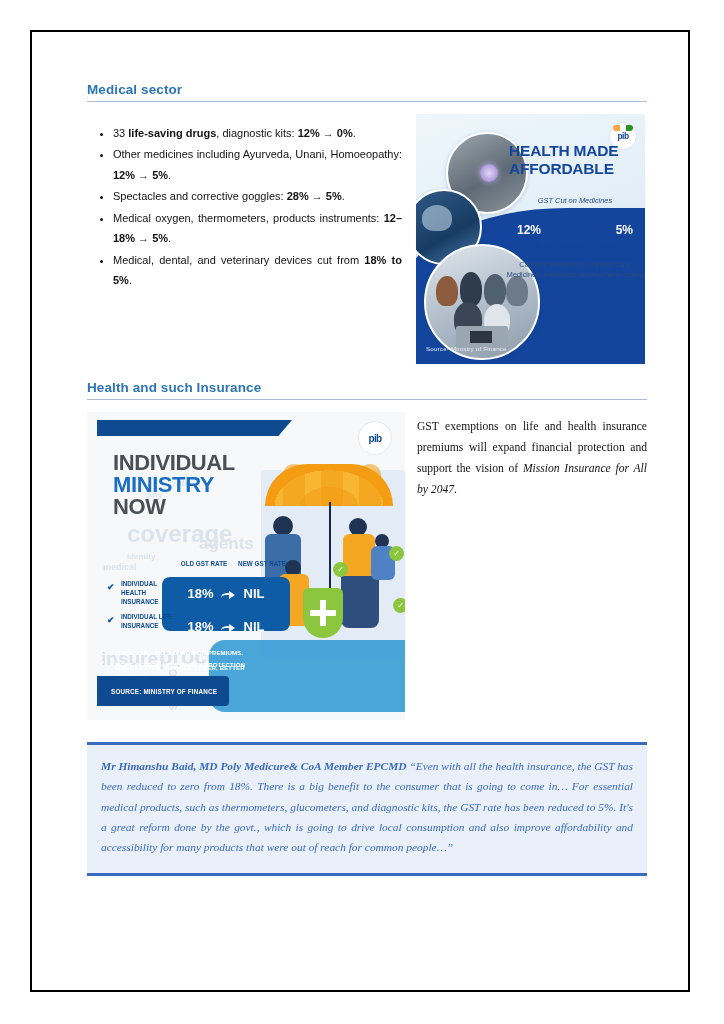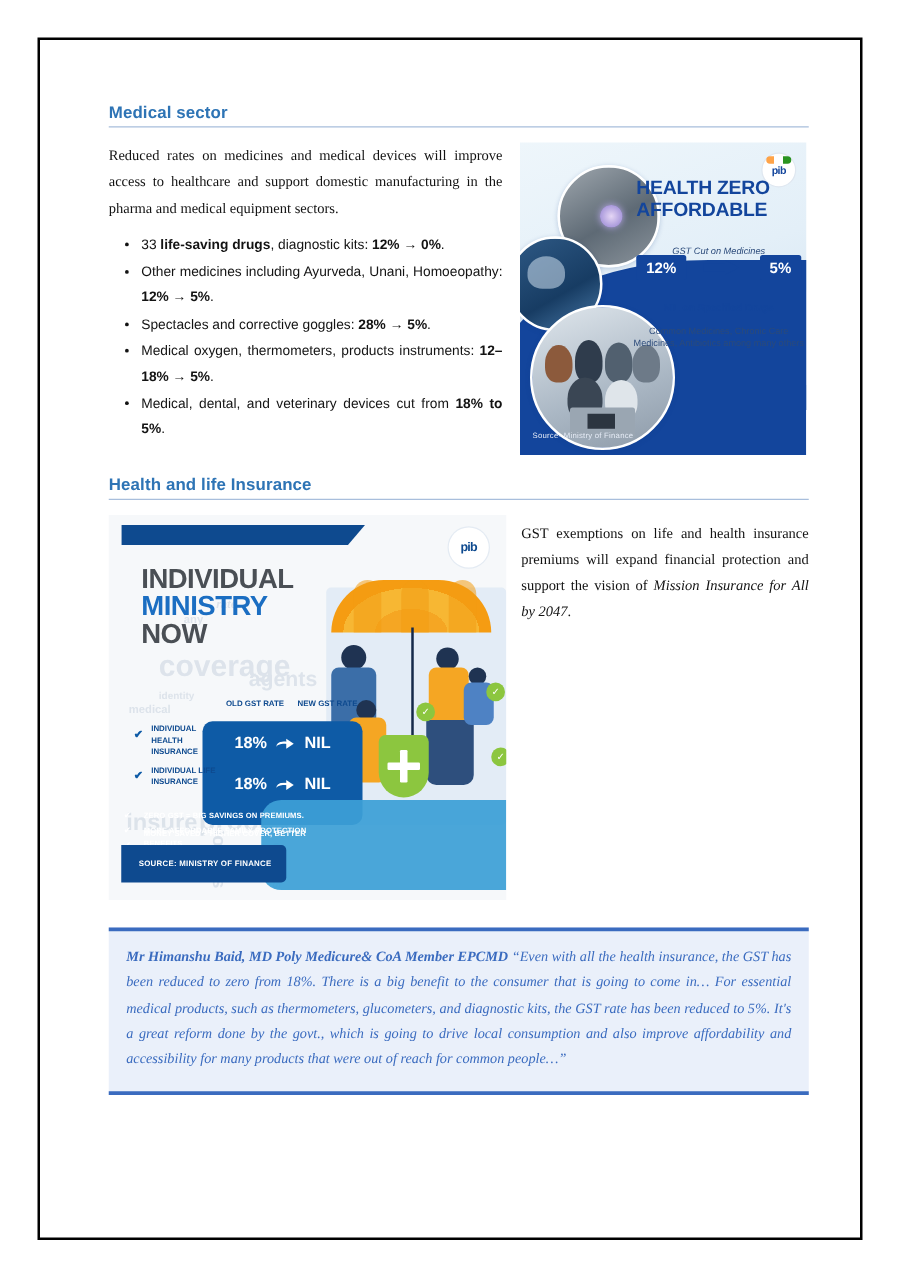--- a/index.html
+++ b/index.html
@@ -28,21 +28,21 @@
   
   .fig1{position:relative;width:229px;height:250px;overflow:hidden;
         background:linear-gradient(160deg,#eef6fb 0%,#e3eff8 45%,#dceaf5 60%,#ffffff 61%);}
   .fig1 .botband{position:absolute;left:0;bottom:0;width:100%;height:56px;background:#13459c;}
   .fig1 .bluewave{position:absolute;left:-6%;bottom:36px;width:120%;height:120px;background:#13459c;
         border-top-left-radius:60% 70%;border-top-right-radius:12% 30%;}
   .fig1 .src{position:absolute;left:10px;bottom:12px;color:#e6ecf7;font-size:6.2px;letter-spacing:.2px;}
   .fig1 .ttl{position:absolute;left:93px;top:28px;width:132px;color:#13459c;font-weight:bold;
         font-size:15.5px;line-height:1.13;letter-spacing:-.2px;}
   .fig1 .sub{position:absolute;left:93px;top:82px;width:132px;color:#2b4a7a;font-size:7.4px;text-align:center;font-style:italic;}
-  .fig1 .rates{position:absolute;left:93px;top:90px;width:132px;display:flex;align-items:center;justify-content:space-between;}
+  .fig1 .rates{position:absolute;left:93px;top:106px;width:132px;display:flex;align-items:center;justify-content:space-between;}
   .fig1 .chip{background:#13459c;color:#fff;font-weight:bold;font-size:12px;padding:3px 8px;border-radius:2px;}
   .fig1 .arrow{width:30px;height:13px;position:relative;}
   .fig1 .arrow:before{content:"";position:absolute;left:0;top:3.5px;width:19px;height:6px;background:#13459c;}
   .fig1 .arrow:after{content:"";position:absolute;left:17px;top:0;border-left:11px solid #13459c;
         border-top:6.5px solid transparent;border-bottom:6.5px solid transparent;}
   .fig1 .nil{position:absolute;left:93px;top:128px;width:132px;text-align:center;color:#13459c;font-weight:bold;font-size:8px;}
   .fig1 .note{position:absolute;left:90px;top:146px;width:138px;text-align:center;color:#2b4a7a;font-size:7.3px;line-height:1.38;}
   .circ{position:absolute;border-radius:50%;border:2.5px solid #fff;overflow:hidden;box-shadow:0 1px 4px rgba(20,60,130,.22);}
   .c1{left:30px;top:18px;width:78px;height:78px;background:linear-gradient(150deg,#9fa7ae,#5e6a75 55%,#8b949c);}
   .c1:after{content:"";position:absolute;left:32px;top:30px;width:18px;height:18px;border-radius:50%;
@@ -73,21 +73,21 @@
   .fig2 .wordcloud{position:absolute;left:0;top:0;width:100%;height:100%;opacity:.18;}
   .fig2 .wc{position:absolute;font-weight:bold;color:#6d87a8;white-space:nowrap;}
   .fig2 .topbar{position:absolute;left:10px;top:8px;width:195px;height:16px;background:#0e4a8f;
         clip-path:polygon(0 0,100% 0,93% 100%,0 100%);}
   .fig2 .ind{position:absolute;left:26px;top:40px;font-weight:bold;font-size:22px;line-height:1.0;color:#4a4f55;letter-spacing:-.4px;}
   .fig2 .insu{position:absolute;left:26px;top:62px;font-weight:bold;font-size:22px;line-height:1.0;color:#1b6ec2;letter-spacing:-.4px;}
   .fig2 .now{position:absolute;left:26px;top:84px;font-weight:bold;font-size:22px;line-height:1.0;color:#4a4f55;letter-spacing:-.4px;}
   .fig2 .gstfree{position:absolute;left:24px;top:110px;font-weight:bold;font-size:30px;line-height:1.0;color:#0e62b8;letter-spacing:-.6px;}
   .fig2 .lblold{position:absolute;left:88px;top:148px;width:58px;text-align:center;color:#0e4a8f;font-weight:bold;font-size:6.3px;line-height:1.3;}
   .fig2 .lblnew{position:absolute;left:146px;top:148px;width:58px;text-align:center;color:#0e4a8f;font-weight:bold;font-size:6.3px;line-height:1.3;}
-  .fig2 .ratebox{position:absolute;left:75px;top:165px;width:128px;height:83px;background:#0e5ba6;border-radius:8px;}
+  .fig2 .ratebox{position:absolute;left:75px;top:165px;width:128px;height:54px;background:#0e5ba6;border-radius:8px;}
   .fig2 .rrow{position:absolute;left:0;width:128px;height:33px;display:flex;align-items:center;justify-content:center;gap:7px;
         color:#fff;font-weight:bold;font-size:13px;}
   .fig2 .rrow.r1{top:0;}
   .fig2 .rrow.r2{top:33px;}
   .fig2 .curvearrow{width:16px;height:10px;position:relative;}
   .fig2 .curvearrow:before{content:"";position:absolute;left:0;top:4px;width:11px;height:6px;
         border-top:2.2px solid #fff;border-radius:60% 60% 0 0;transform:rotate(-6deg);}
   .fig2 .curvearrow:after{content:"";position:absolute;left:8px;top:2.5px;border-left:6px solid #fff;
         border-top:4px solid transparent;border-bottom:4px solid transparent;}
   .fig2 .chk{position:absolute;color:#0e5ba6;font-size:9px;font-weight:bold;}
@@ -126,21 +126,20 @@
 </head>
 <body>
 
 <div class="page-frame">
   <div class="content">
 
     <div class="h2">Medical sector</div>
 
     <div class="sec1">
       <div class="txt">
-        <div class="body-text">Reduced rates on medicines and medical devices will improve access to healthcare and support domestic manufacturing in the pharma and medical equipment sectors.</div>
         <ul class="bullets">
           <li>
             <span>33 </span><b>life-saving drugs</b><span>, diagnostic kits: </span><b>12% → 0%</b><span>.</span>
           </li>
           <li>
             <span>Other medicines including Ayurveda, Unani, Homoeopathy: </span><b>12% → 5%</b><span>.</span>
           </li>
           <li>
             <span>Spectacles and corrective goggles: </span><b>28% → 5%</b><span>.</span>
           </li>
@@ -169,39 +168,39 @@
             <div class="p" style="left:58px;top:58px;width:26px;height:32px;background:#dfe5ea;"></div>
             <div class="lap"></div>
           </div>
 
           <div class="pib">
             <div class="pibstripe"></div>
             <b>pib</b>
           </div>
 
           <div class="ttl">
-            <div>HEALTH ZERO</div>
+            <div>HEALTH MADE</div>
             <div>AFFORDABLE</div>
           </div>
           <div class="sub">GST Cut on Medicines</div>
 
           <div class="rates">
             <span class="chip">12%</span>
             <span class="arrow"></span>
             <span class="chip">5%</span>
           </div>
 
           <div class="nil">NIL on Specified Drugs</div>
           <div class="note">Common Medicines, Chronic Care Medicines, Antibiotics among many others</div>
           <div class="src">Source- Ministry of Finance</div>
         </div>
       </div>
     </div>
 
-    <div class="h2 second">Health and life Insurance</div>
+    <div class="h2 second">Health and such Insurance</div>
 
     <div class="sec2">
       <div class="fig">
         <div class="fig2">
 
           <div class="wordcloud">
             <span class="wc" style="left:40px;top:108px;font-size:24px;">coverage</span>
             <span class="wc" style="left:14px;top:236px;font-size:19px;">insure</span>
             <span class="wc" style="left:72px;top:232px;font-size:22px;">process</span>
             <span class="wc" style="left:96px;top:252px;font-size:15px;transform:rotate(90deg);transform-origin:left top;">losses</span>

